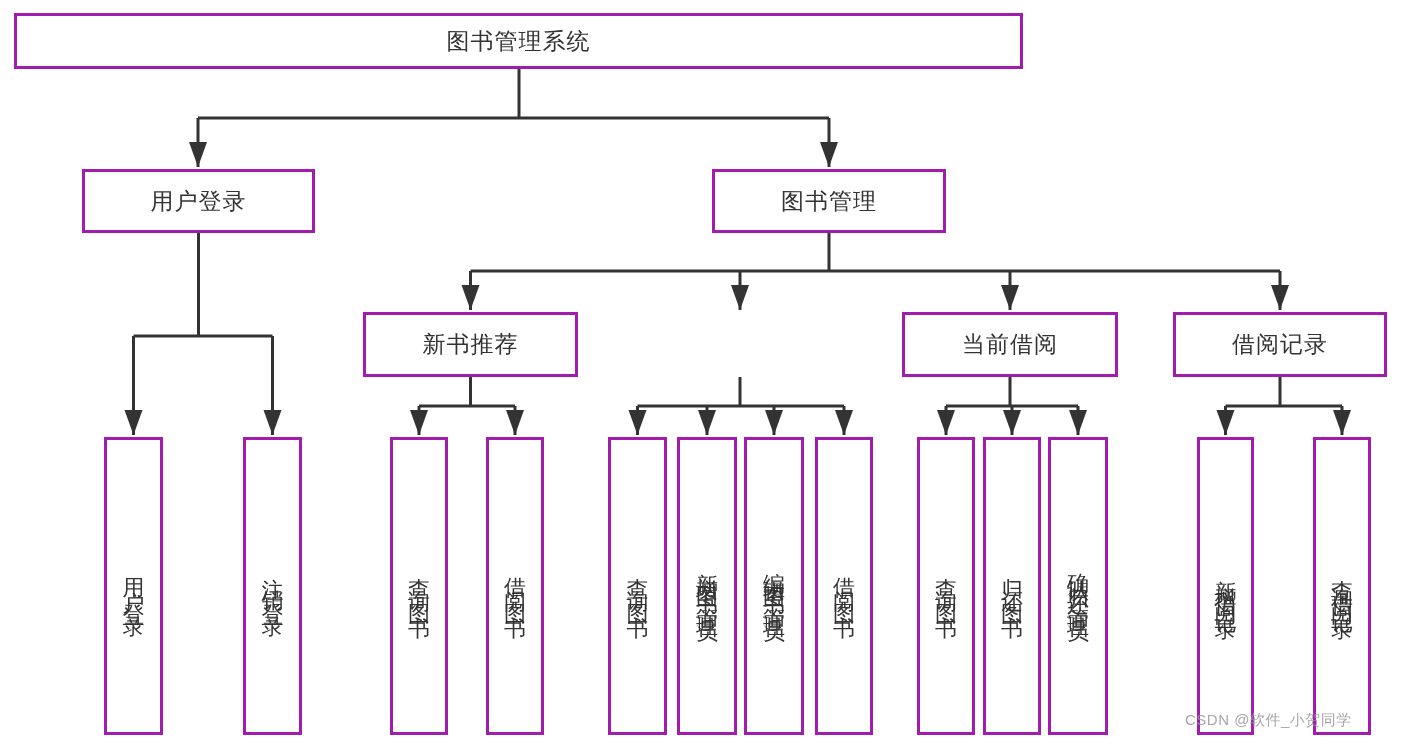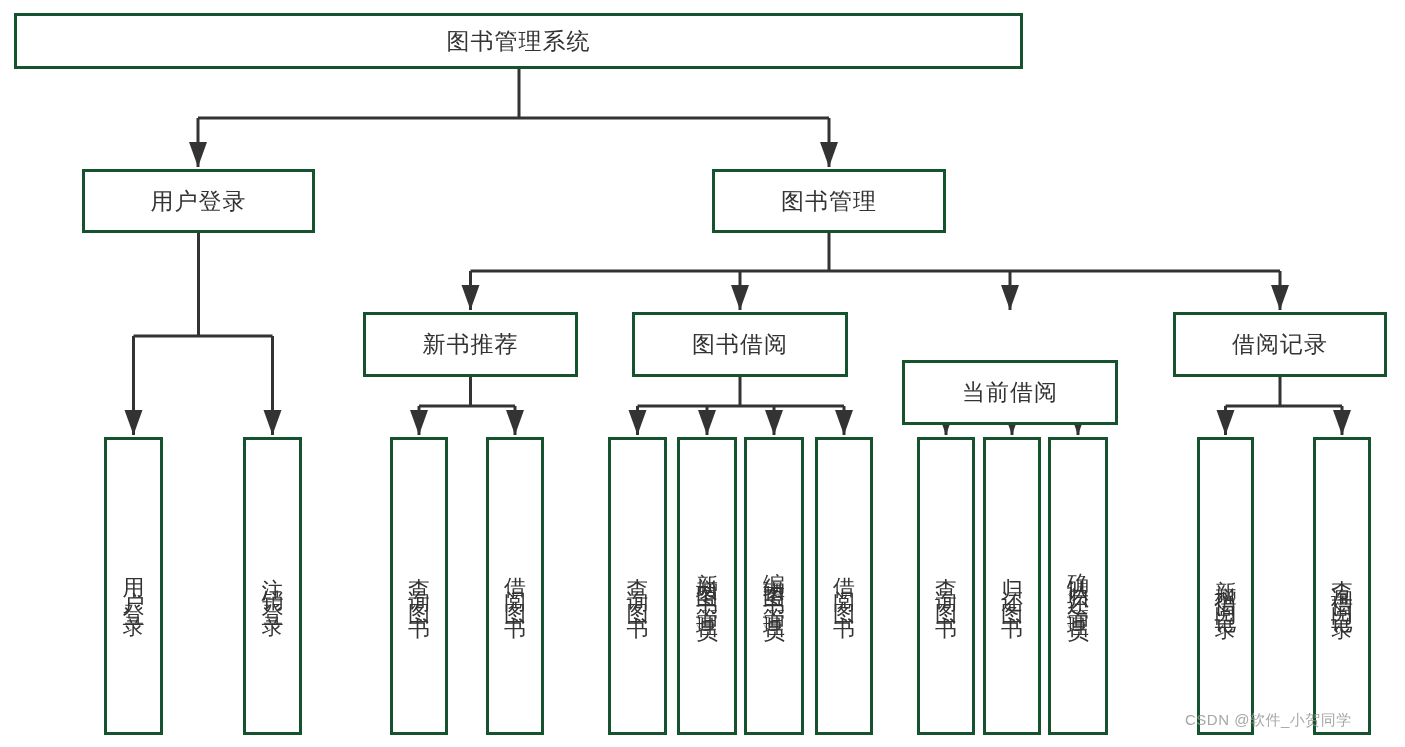--- a/index.html
+++ b/index.html
@@ -6,21 +6,21 @@
   #canvas{
     position:relative;
     width:1405px;height:747px;
     background:#ffffff;
     font-family:"Liberation Sans","DejaVu Sans",sans-serif;
     overflow:hidden;
   }
   .node{
     position:absolute;
     box-sizing:border-box;
-    border:3px solid #14532d;
+    border:3px solid #a21caf;
     background:#ffffff;
     color:#333333;
     display:flex;
     align-items:center;
     justify-content:center;
     text-align:center;
   }
   .hnode{ font-size:23px; letter-spacing:1px; }
   .vnode{
     writing-mode:vertical-rl;
@@ -91,22 +91,21 @@
       <line x1="1342" y1="406" x2="1342" y2="435" marker-end="url(#arrow)"></line>
     </g>
   </svg>
 
   <div class="node hnode" style="left:14px;top:13px;width:1009px;height:56px;">图书管理系统</div>
 
   <div class="node hnode" style="left:82px;top:169px;width:233px;height:64px;">用户登录</div>
   <div class="node hnode" style="left:712px;top:169px;width:234px;height:64px;">图书管理</div>
 
   <div class="node hnode" style="left:363px;top:312px;width:215px;height:65px;">新书推荐</div>
-  <div class="node hnode" style="left:632px;top:312px;width:216px;height:65px;">图书借阅</div>
-  <div class="node hnode" style="left:902px;top:312px;width:216px;height:65px;margin-top:48px;">当前借阅</div>
+  <div class="node hnode" style="left:902px;top:312px;width:216px;height:65px;">当前借阅</div>
   <div class="node hnode" style="left:1173px;top:312px;width:214px;height:65px;">借阅记录</div>
 
   <div class="node vnode vtext-4" style="left:104px;top:437px;width:59px;height:298px;">用户登录</div>
   <div class="node vnode vtext-4" style="left:243px;top:437px;width:59px;height:298px;">注销登录</div>
 
   <div class="node vnode vtext-4" style="left:390px;top:437px;width:58px;height:298px;">查询图书</div>
   <div class="node vnode vtext-4" style="left:486px;top:437px;width:58px;height:298px;">借阅图书</div>
 
   <div class="node vnode vtext-4" style="left:608px;top:437px;width:59px;height:298px;">查询图书</div>
   <div class="node vnode vtext-9" style="left:677px;top:437px;width:60px;height:298px;">新增图书（管理员）</div>

